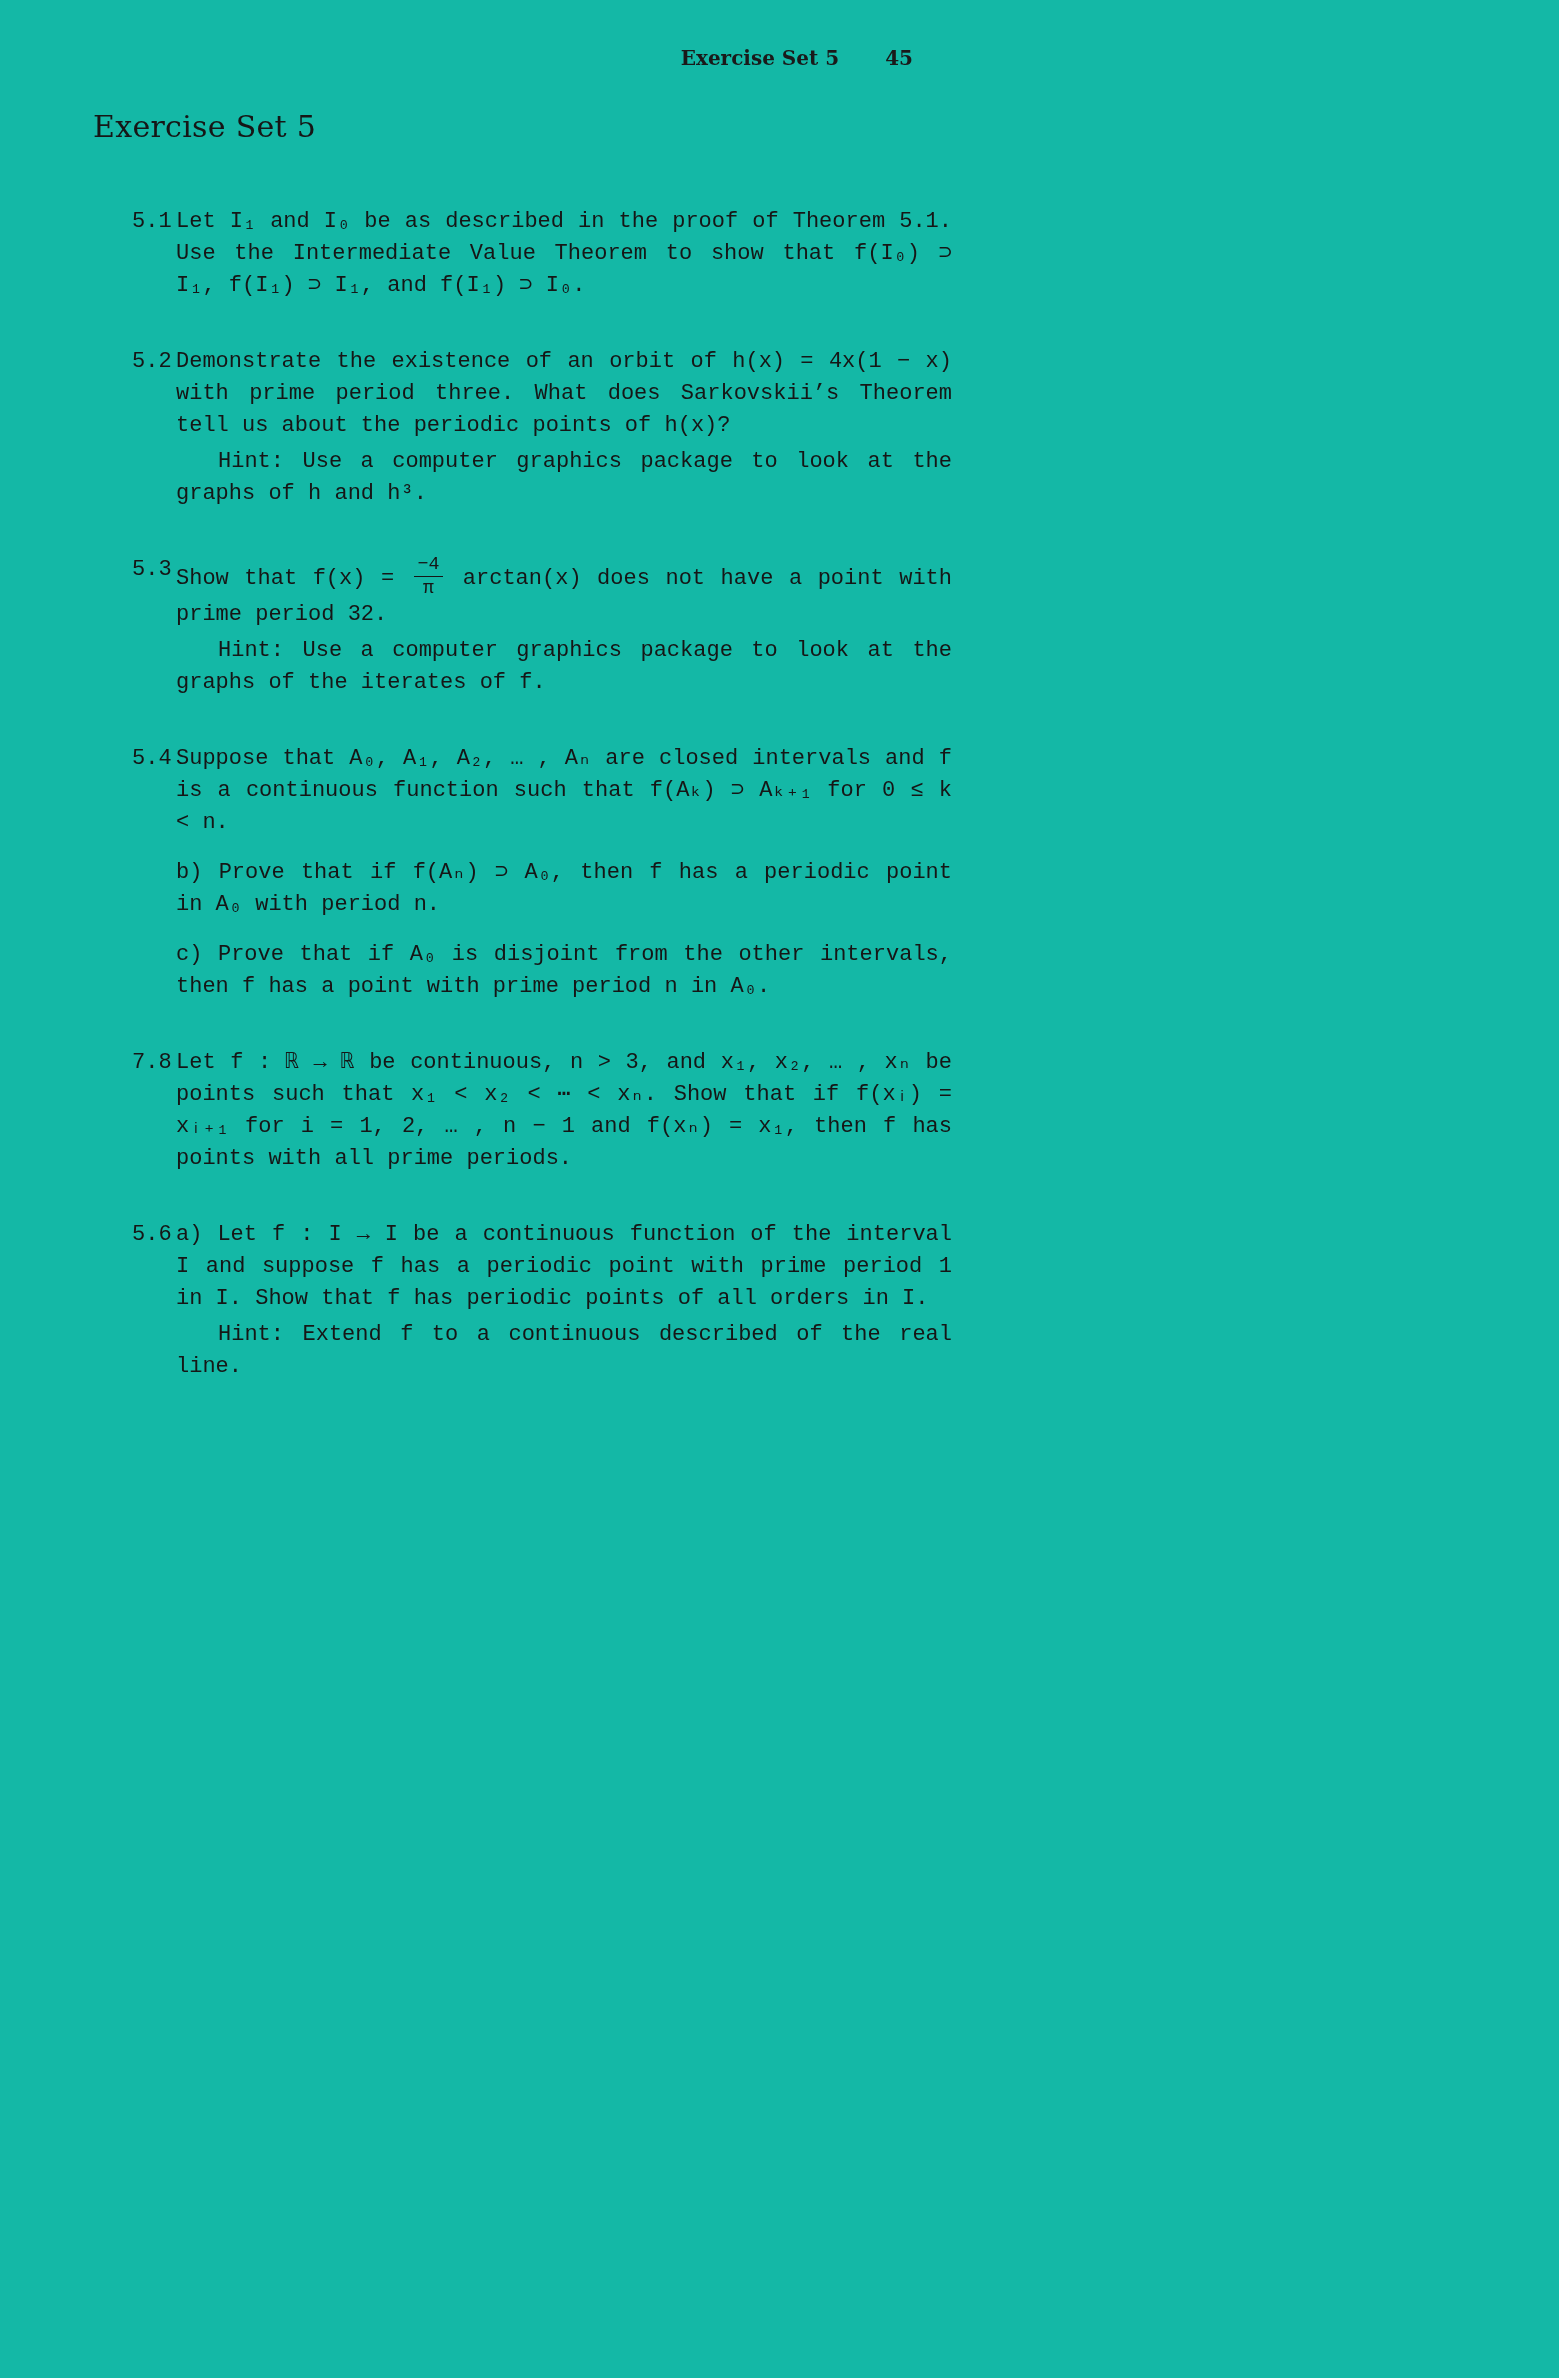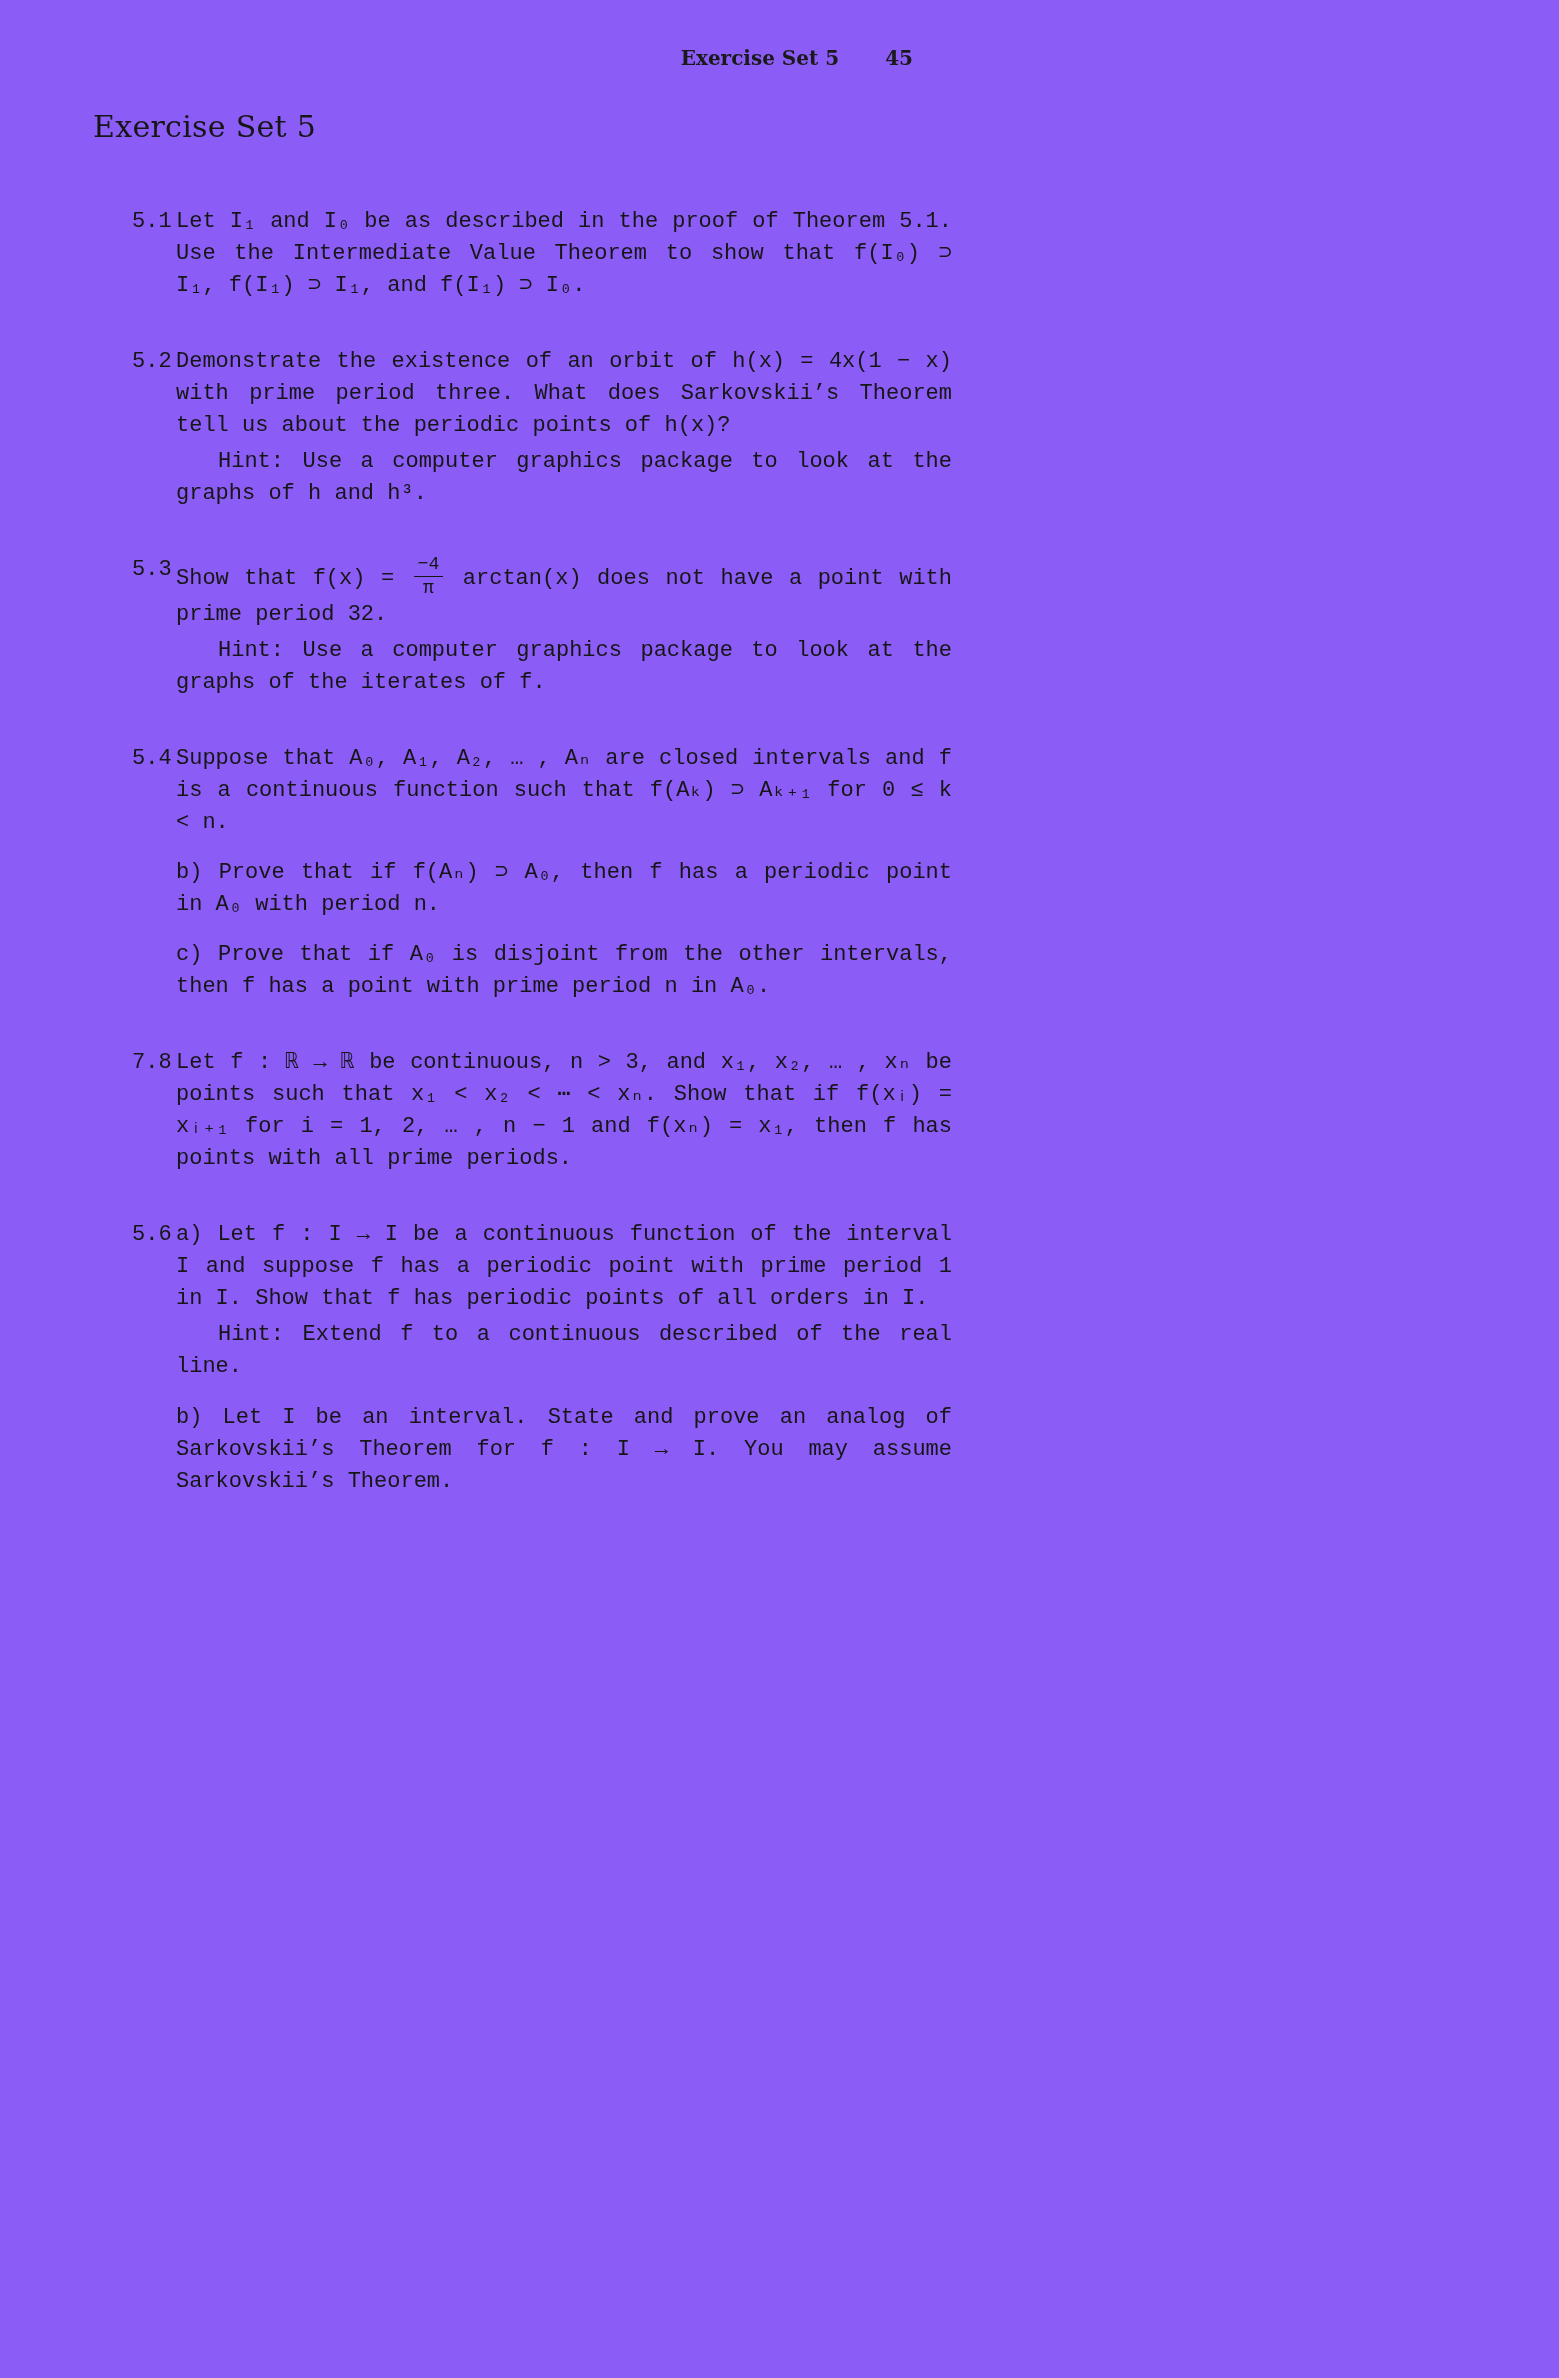--- a/index.html
+++ b/index.html
@@ -4,21 +4,21 @@
 <style>
   html, body {
     margin: 0;
     padding: 0;
     background: #ffffff;
   }
   .page {
     position: relative;
     width: 1559px;
     height: 2378px;
-    background: #8b5cf6;
+    background: #14b8a6;
     color: #161616;
     font-family: "DejaVu Serif", "DejaVu Sans", "Liberation Serif", serif;
     box-sizing: border-box;
     padding: 46px 0 0 93px;
     overflow: hidden;
   }
   .running-head {
     width: 820px;
     text-align: right;
     font-size: 20px;
@@ -135,19 +135,18 @@
       <div class="ex-body">
         <p class="para">Let f : ℝ → ℝ be continuous, n &gt; 3, and x₁, x₂, … , xₙ be points such that x₁ &lt; x₂ &lt; ⋯ &lt; xₙ.  Show that if f(xᵢ) = xᵢ₊₁ for i = 1, 2, … , n − 1 and f(xₙ) = x₁, then f has points with all prime periods.</p>
       </div>
     </section>
 
     <section class="exercise">
       <span class="ex-num">5.6</span>
       <div class="ex-body">
         <p class="para">a) Let f : I → I be a continuous function of the interval I and suppose f has a periodic point with prime period 1 in I.  Show that f has periodic points of all orders in I.</p>
         <p class="para hint">Hint: Extend f to a continuous described of the real line.</p>
-        <p class="para sub">b) Let I be an interval. State and prove an analog of Sarkovskii’s Theorem for f : I → I. You may assume Sarkovskii’s Theorem.</p>
       </div>
     </section>
 
   </div>
 </div>
 
 
 </body></html>

